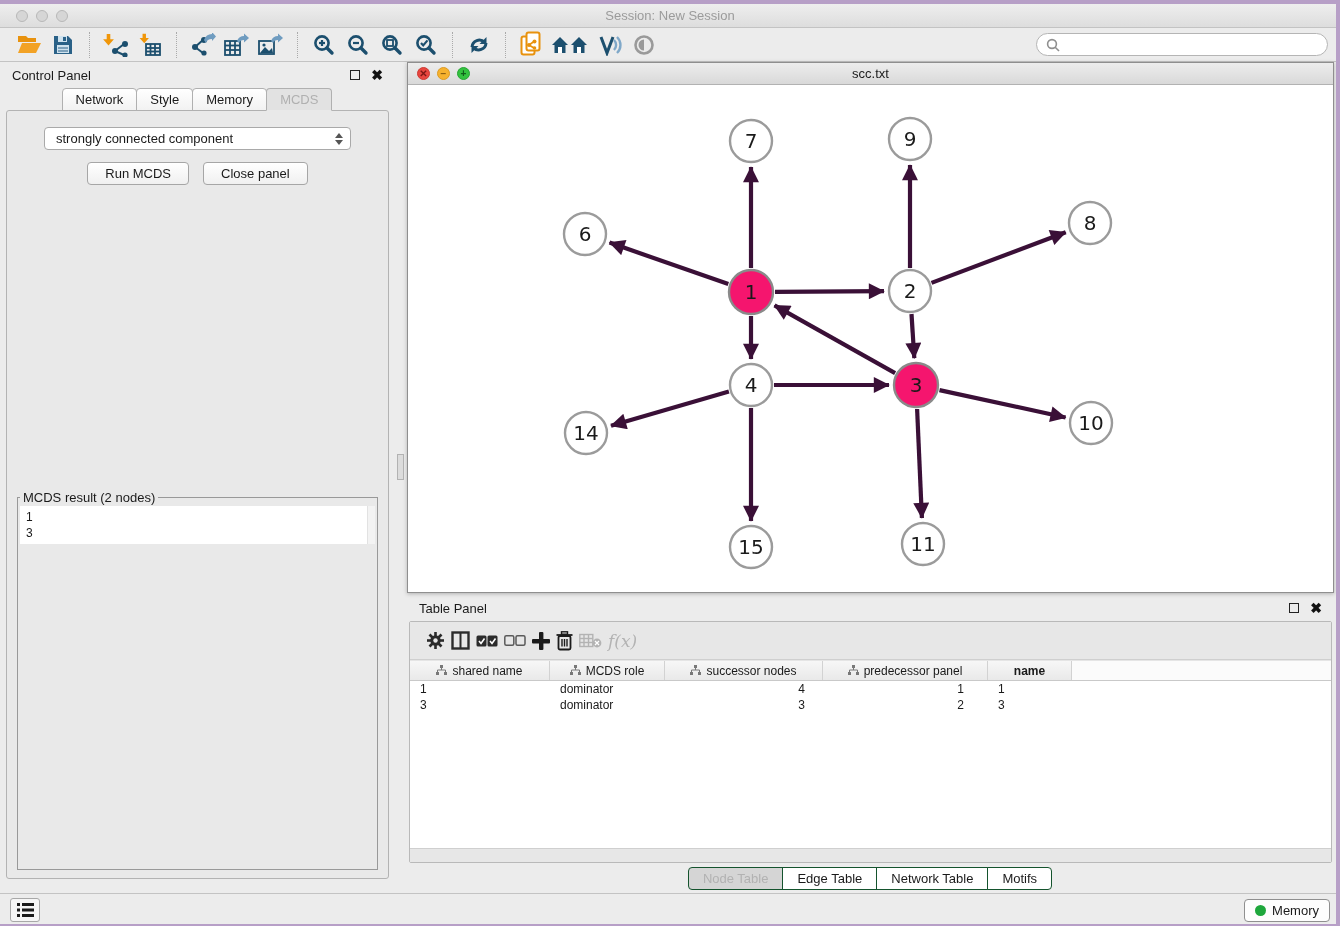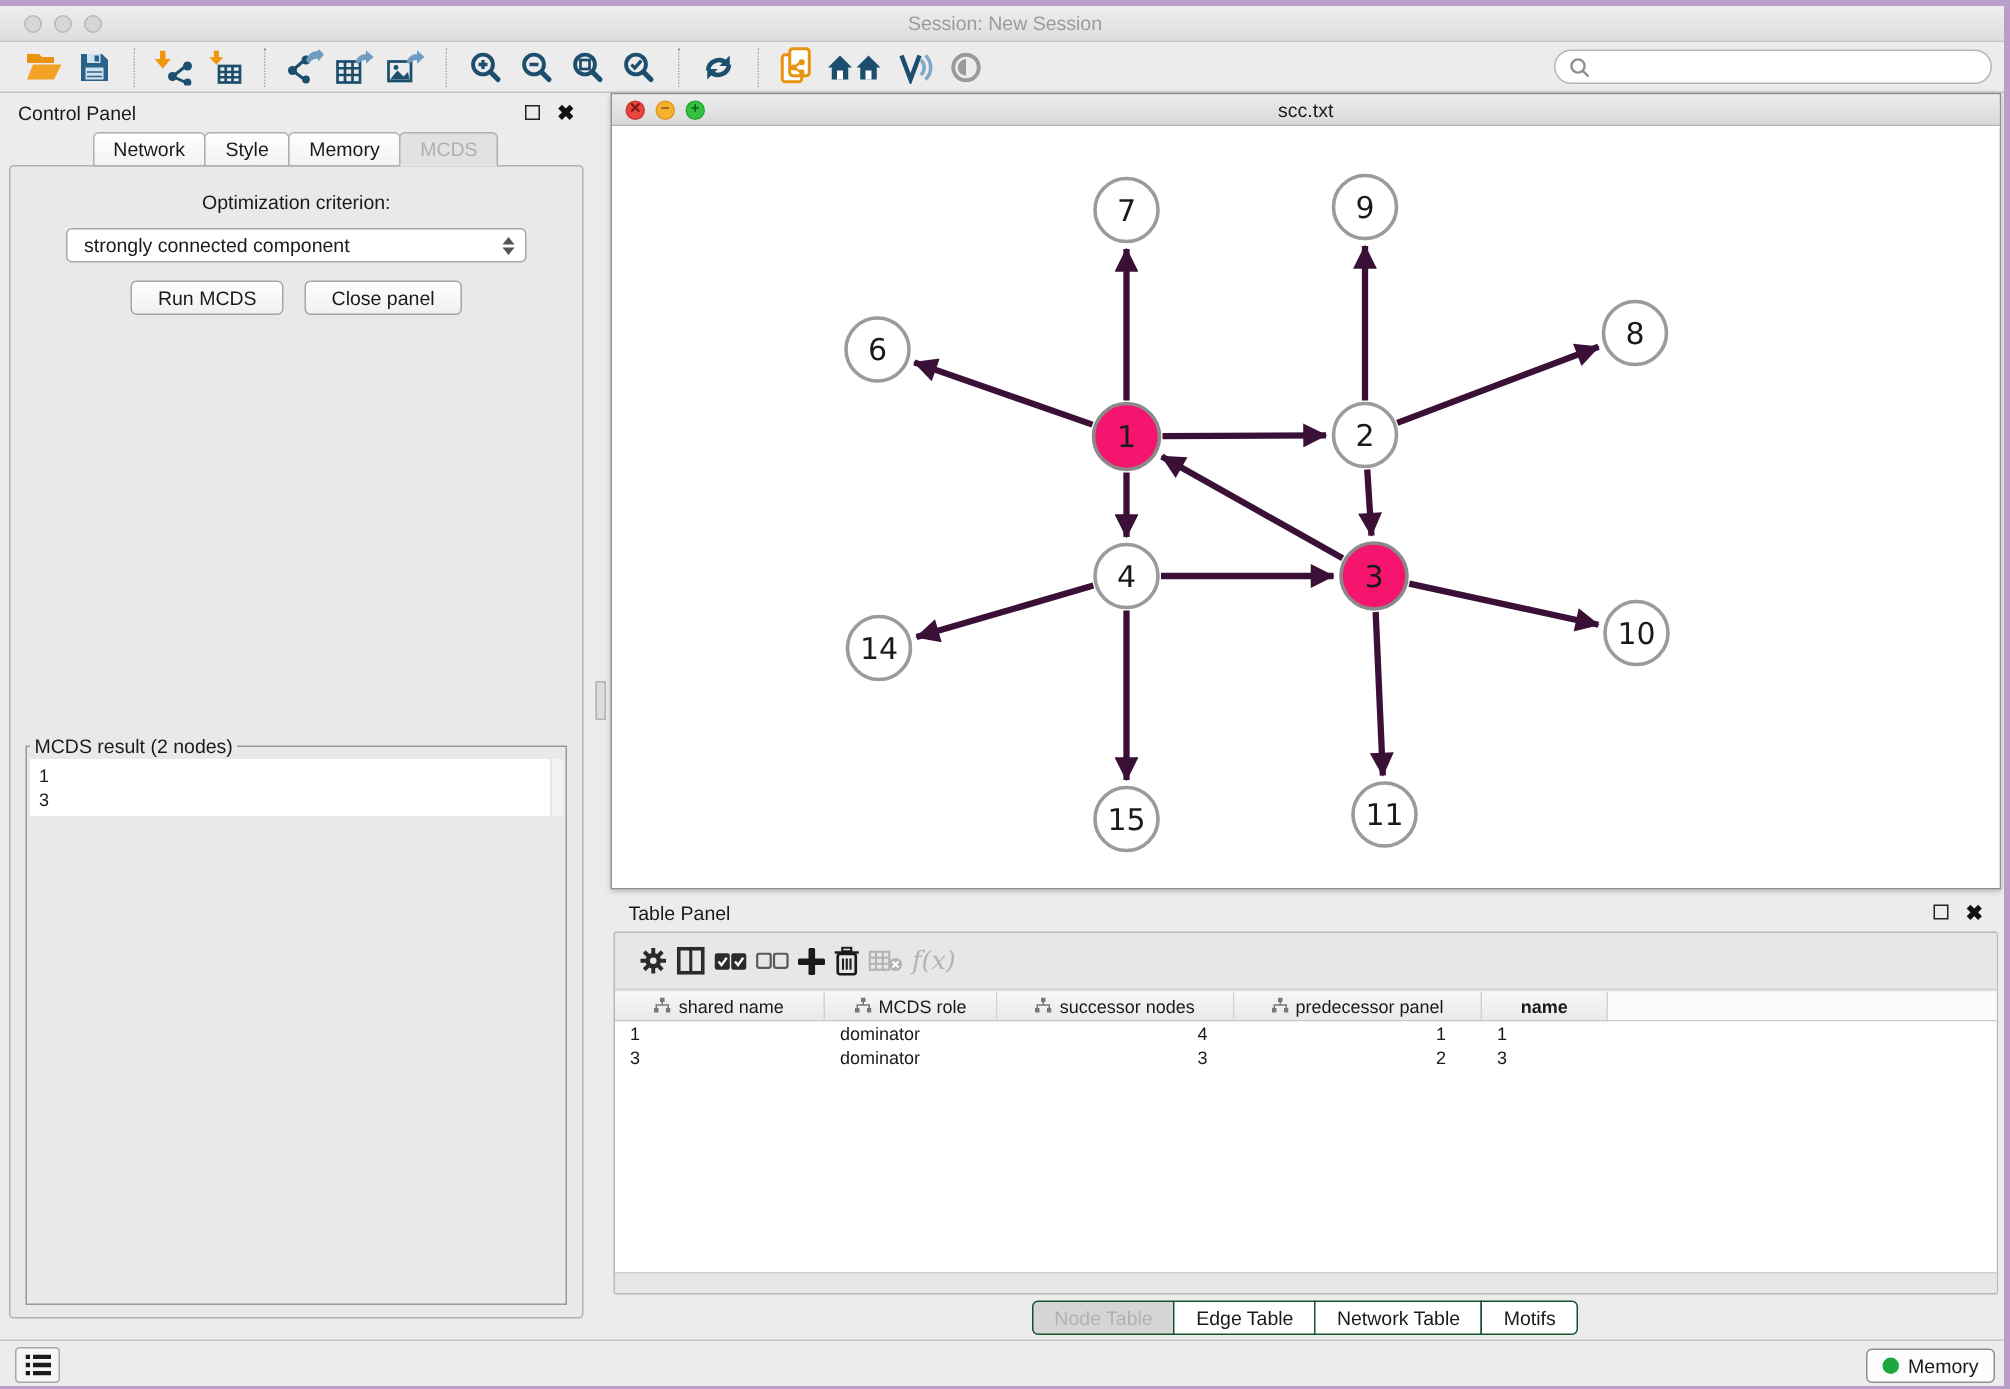--- a/index.html
+++ b/index.html
@@ -292,21 +292,20 @@
         <span class="close-ic">✖</span>
       </span>
     </div>
     <div class="cp-tabs">
         <div class="cp-tab">Network</div>
         <div class="cp-tab">Style</div>
         <div class="cp-tab">Memory</div>
         <div class="cp-tab active">MCDS</div>
       </div>
     <div class="cp-content">
-      <div class="opt-label">Optimization criterion:</div>
       <div class="select">
         <span>strongly connected component</span>
         <span class="stepper">
             <span class="tri-up"></span>
             <span class="tri-down"></span>
           </span>
       </div>
       <div class="btn-row">
         <div class="btn">Run MCDS</div>
         <div class="btn">Close panel</div>

